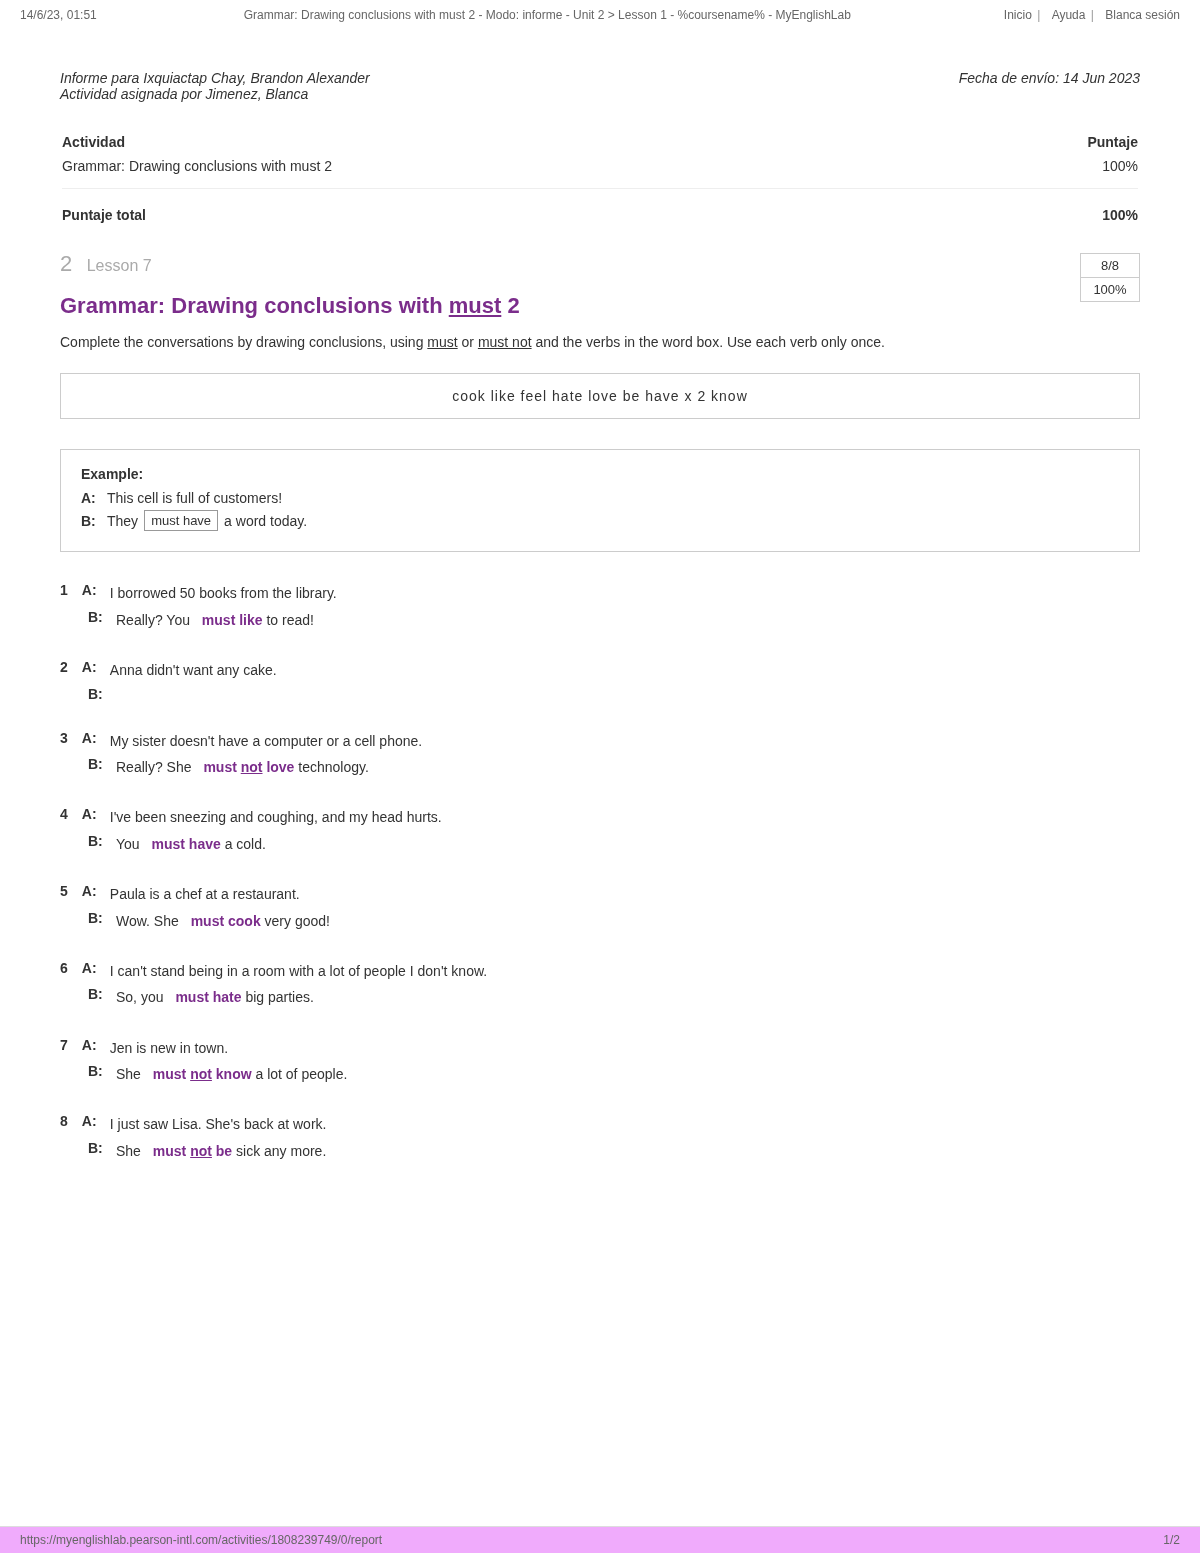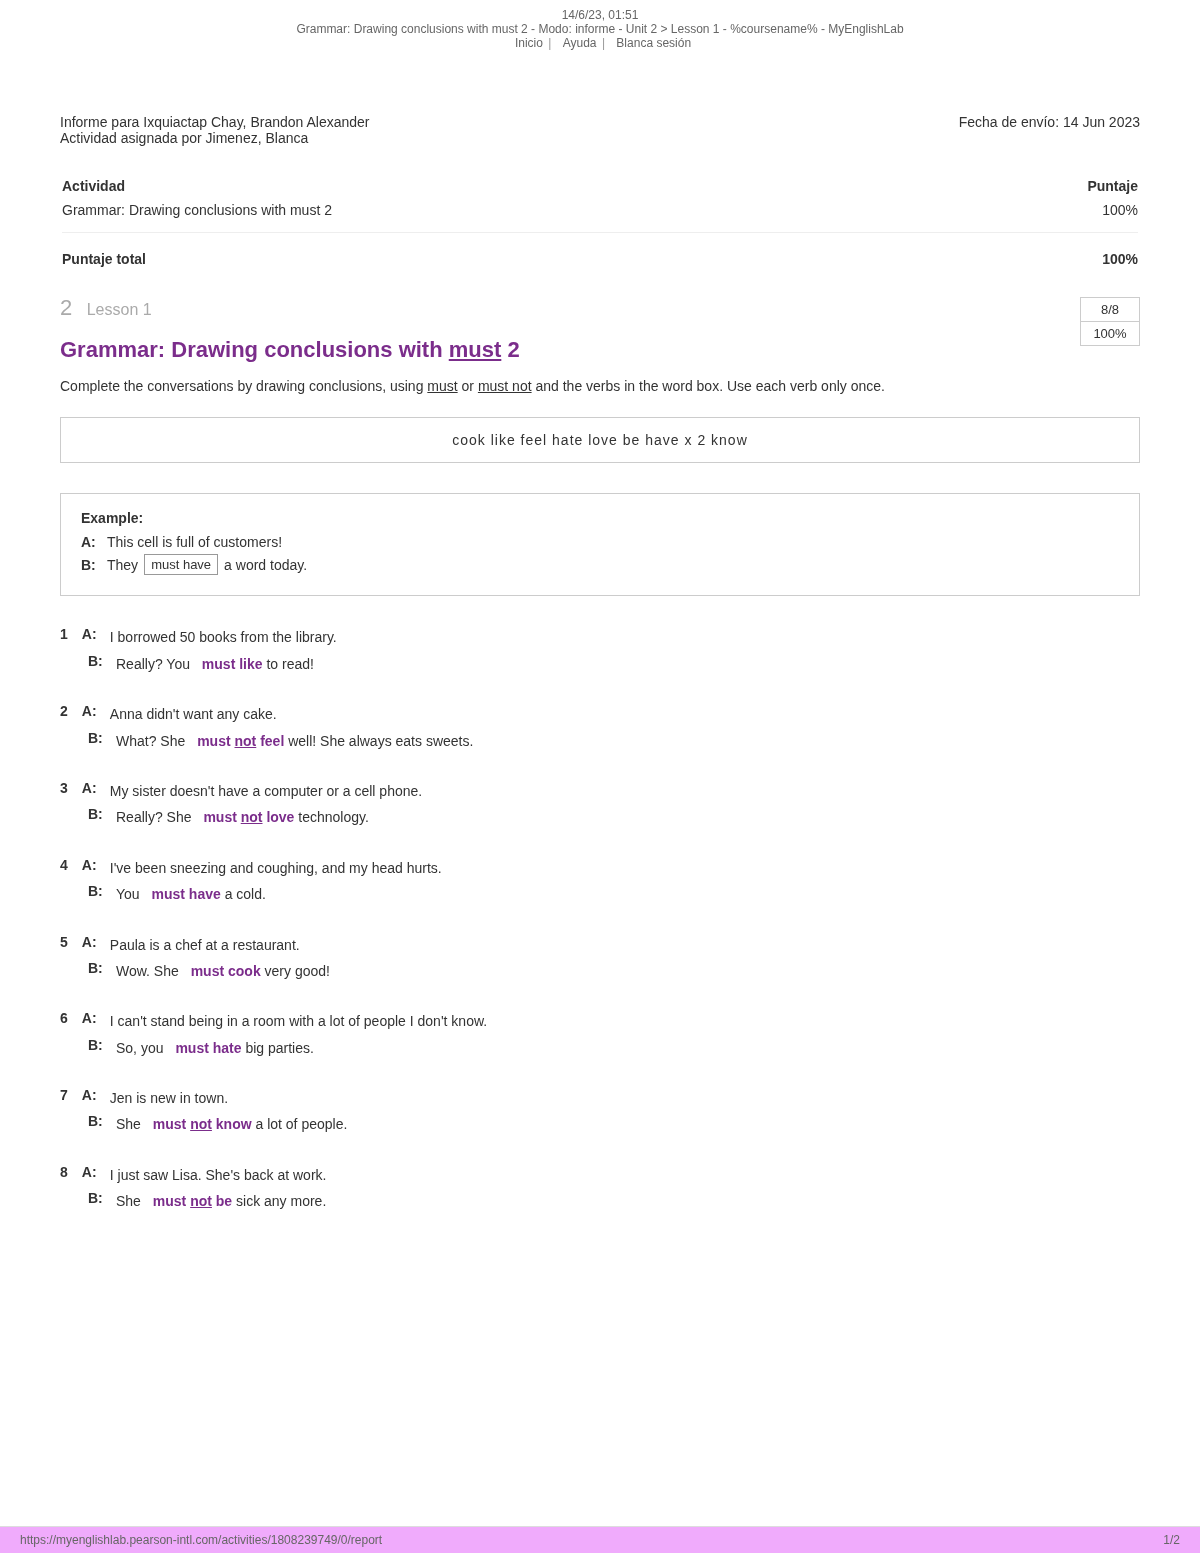--- a/index.html
+++ b/index.html
@@ -13,21 +13,20 @@
       position: relative;
     }
     .top-bar {
       display: flex;
       justify-content: space-between;
       align-items: center;
       padding: 8px 20px;
       font-size: 12px;
       color: #666;
       border-bottom: none;
-      flex-direction: column;
     }
     .top-bar-right a {
       color: #666;
       text-decoration: none;
       margin-left: 6px;
     }
     .top-bar-right span {
       margin: 0 2px;
       color: #999;
     }
@@ -37,21 +36,22 @@
       text-align: center;
       flex: 1;
     }
     .main-content {
       padding: 20px 60px 40px 60px;
     }
     .report-header {
       display: flex;
       justify-content: space-between;
       margin-bottom: 10px;
-      margin-top: 36px;
+      margin-top: 20px;
+      font-style: italic;
     }
     .report-header-left { font-size: 14px; }
     .report-header-right { font-size: 14px; }
     .assigned-by { font-size: 14px; margin-bottom: 16px; }
     .score-table { width: 100%; margin-bottom: 20px; }
     .score-table .header-row td {
       font-weight: bold;
       font-size: 14px;
       padding: 4px 0;
     }
@@ -199,21 +199,21 @@
         </tr>
     <tr class="total-row">
       <td>Puntaje total</td>
       <td class="score-right">100%</td>
     </tr>
   </tbody>
     </table>
 
   <div class="breadcrumb">
     <span class="num">2</span>
-    <span class="lesson">Lesson 1</span>
+    <span class="lesson">Lesson 7</span>
   </div>
 
   <div class="clearfix">
 
     <div class="score-box-container">
       <div class="score-box">
         <div class="score-row">8/8</div>
         <div class="score-row">100%</div>
       </div>
     </div>
@@ -259,23 +259,20 @@
     </div>
         </div>
         <div class="qa-section">
           <div class="qa-row">
       <span class="qa-number">2</span>
       <span class="qa-speaker">A:</span>
       <span class="qa-text">Anna didn't want any cake.</span>
     </div>
           <div class="qa-row" style="margin-left: 28px;">
       <span class="qa-speaker">B:</span>
-      <span class="qa-text">
-        What? She <span class="answer-bold"><b>must <u>not</u> feel</b></span> well! She always eats sweets.
-      </span>
     </div>
         </div>
         <div class="qa-section">
           <div class="qa-row">
       <span class="qa-number">3</span>
       <span class="qa-speaker">A:</span>
       <span class="qa-text">My sister doesn't have a computer or a cell phone.</span>
     </div>
           <div class="qa-row" style="margin-left: 28px;">
       <span class="qa-speaker">B:</span>

